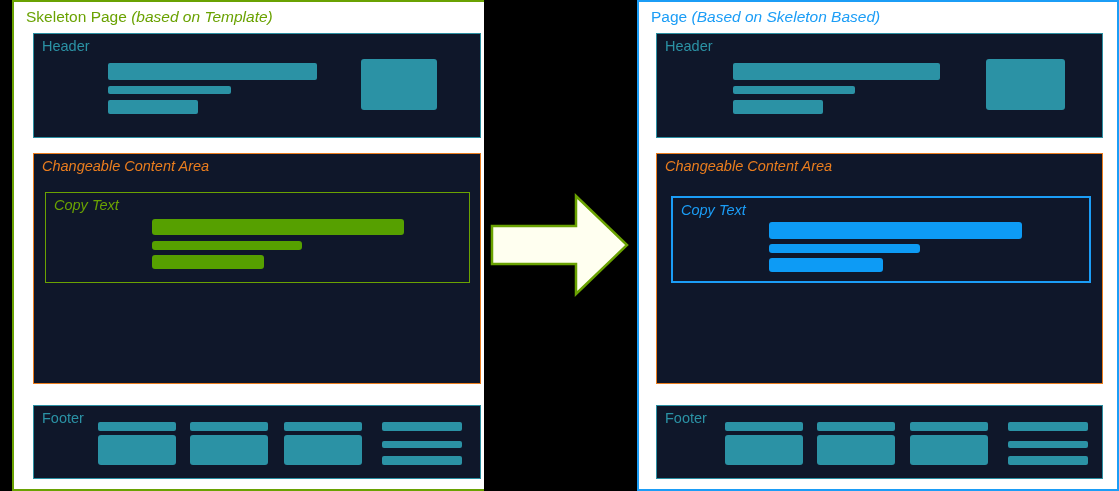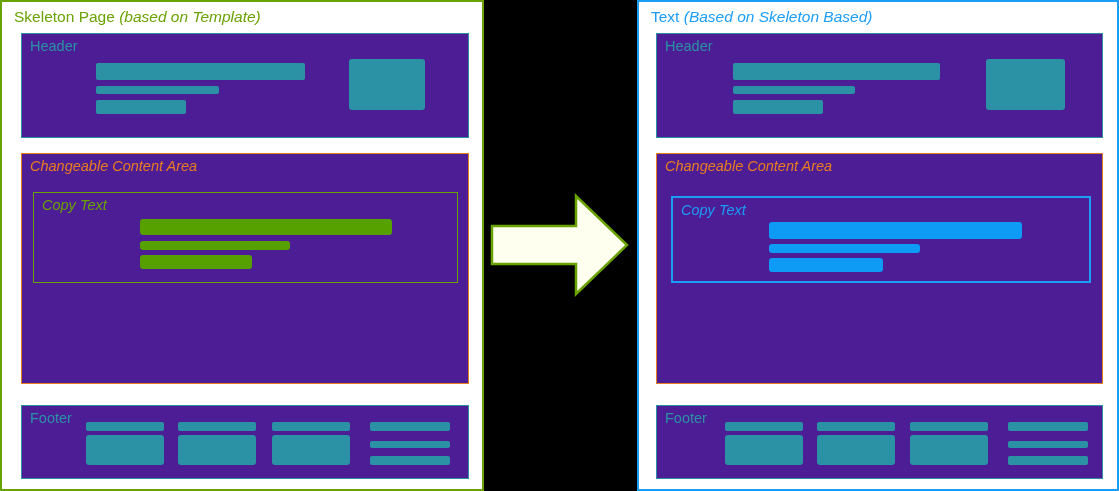--- a/index.html
+++ b/index.html
@@ -3,41 +3,41 @@
 <meta charset="utf-8">
 <style>
   html,body{margin:0;padding:0;background:#000;}
   body{width:1119px;height:491px;overflow:hidden;
        font-family:"Liberation Sans","DejaVu Sans",sans-serif;}
 
   #stage{position:relative;width:1119px;height:491px;background:#000;}
 
   
   .panel{position:absolute;top:0;height:491px;background:#ffffff;box-sizing:border-box;}
-  #skeleton-panel{left:0;width:484px;border:2px solid var(--green);}
+  #skeleton-panel{left:12px;width:484px;border:2px solid var(--green);}
   #page-panel{left:637px;width:482px;border:2px solid var(--blue);}
 
   :root{
     --green:#6aa202;
     --green-text:#6aa202;
     --green-fill:#56a000;
     --blue:#1b9df6;
     --blue-fill:#0d9bf5;
     --teal:#2b92a5;
     --teal-line:#2b8fa2;
     --orange:#ea7d1e;
   }
 
   .panel-title{position:absolute;left:12px;top:6px;font-size:15.5px;line-height:18px;white-space:nowrap;}
   #skeleton-panel .panel-title{color:var(--green-text);}
   #page-panel .panel-title{color:var(--blue);}
   .ital{font-style:italic;}
 
   
-  .box{position:absolute;box-sizing:border-box;background:#4c1d95;}
+  .box{position:absolute;box-sizing:border-box;background:#0f172a;}
   .box-label{position:absolute;left:8px;top:4px;font-size:14.5px;line-height:17px;white-space:nowrap;}
 
   .header-box{border:1px solid var(--teal-line);}
   .header-box .box-label{color:var(--teal);}
 
   .content-box{border:1px solid var(--orange);}
   .content-box .box-label{color:var(--orange);font-style:italic;}
 
   .copy-box-green{border:1px solid var(--green);}
   .copy-box-green .box-label{color:var(--green-text);}
@@ -108,21 +108,21 @@
 
   <div id="arrow-wrap">
     <svg id="arrow-svg" width="140" height="105" viewBox="0 0 140 105">
       <polygon points="2,33 86,33 86,3 137,52 86,101 86,71 2,71" fill="#fffff0" stroke="#6aa202" stroke-width="2.5" stroke-linejoin="miter"></polygon>
     </svg>
   </div>
 
   <div class="panel" id="page-panel">
 
     <div class="panel-title">
-      <span>Text </span><span class="ital">(Based on Skeleton Based)</span>
+      <span>Page </span><span class="ital">(Based on Skeleton Based)</span>
     </div>
 
     <div class="box header-box" style="left:17px;top:31px;width:447px;height:105px;">
       <span class="box-label">Header</span>
       <div class="bar bar-teal" style="left:76px;top:29px;width:207px;height:17px;"></div>
       <div class="bar bar-teal" style="left:76px;top:52px;width:122px;height:8px;"></div>
       <div class="bar bar-teal" style="left:76px;top:66px;width:90px;height:14px;"></div>
       <div class="blk" style="left:329px;top:25px;width:79px;height:51px;"></div>
     </div>
 

